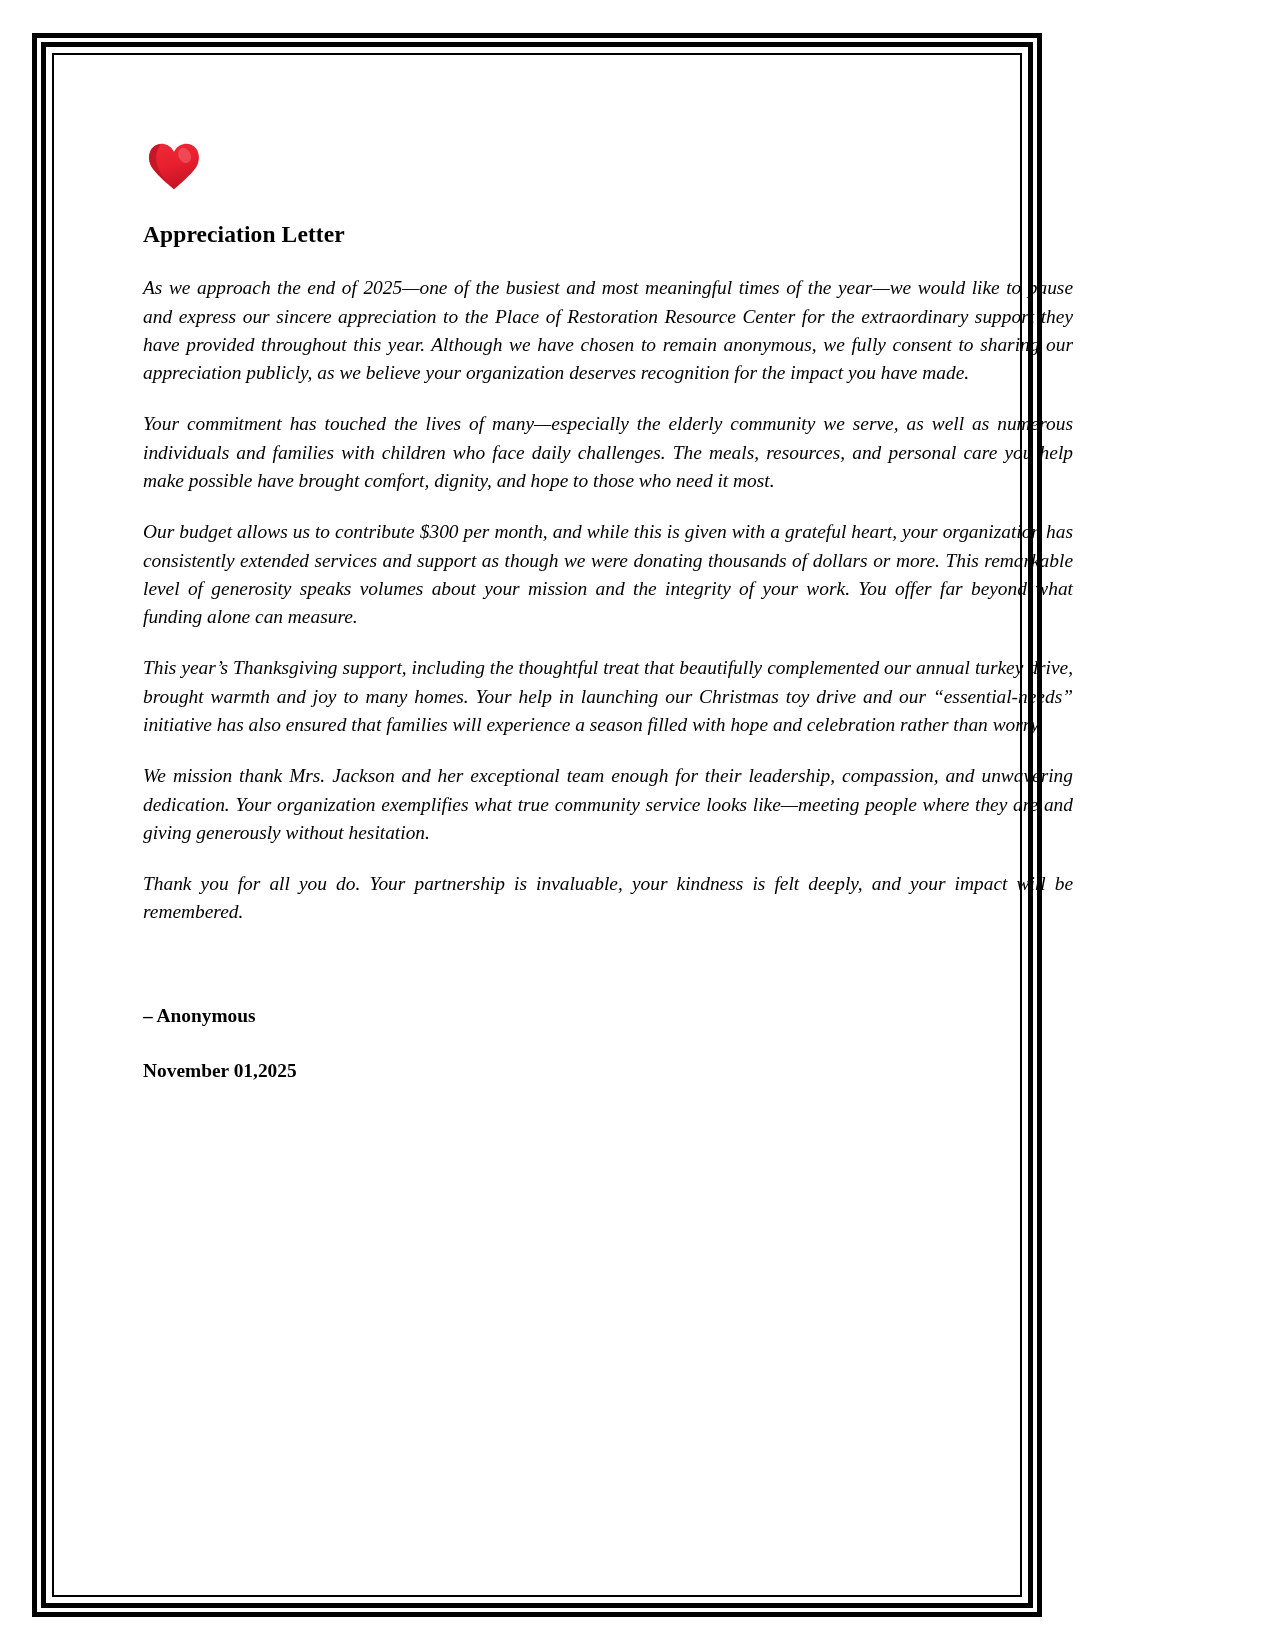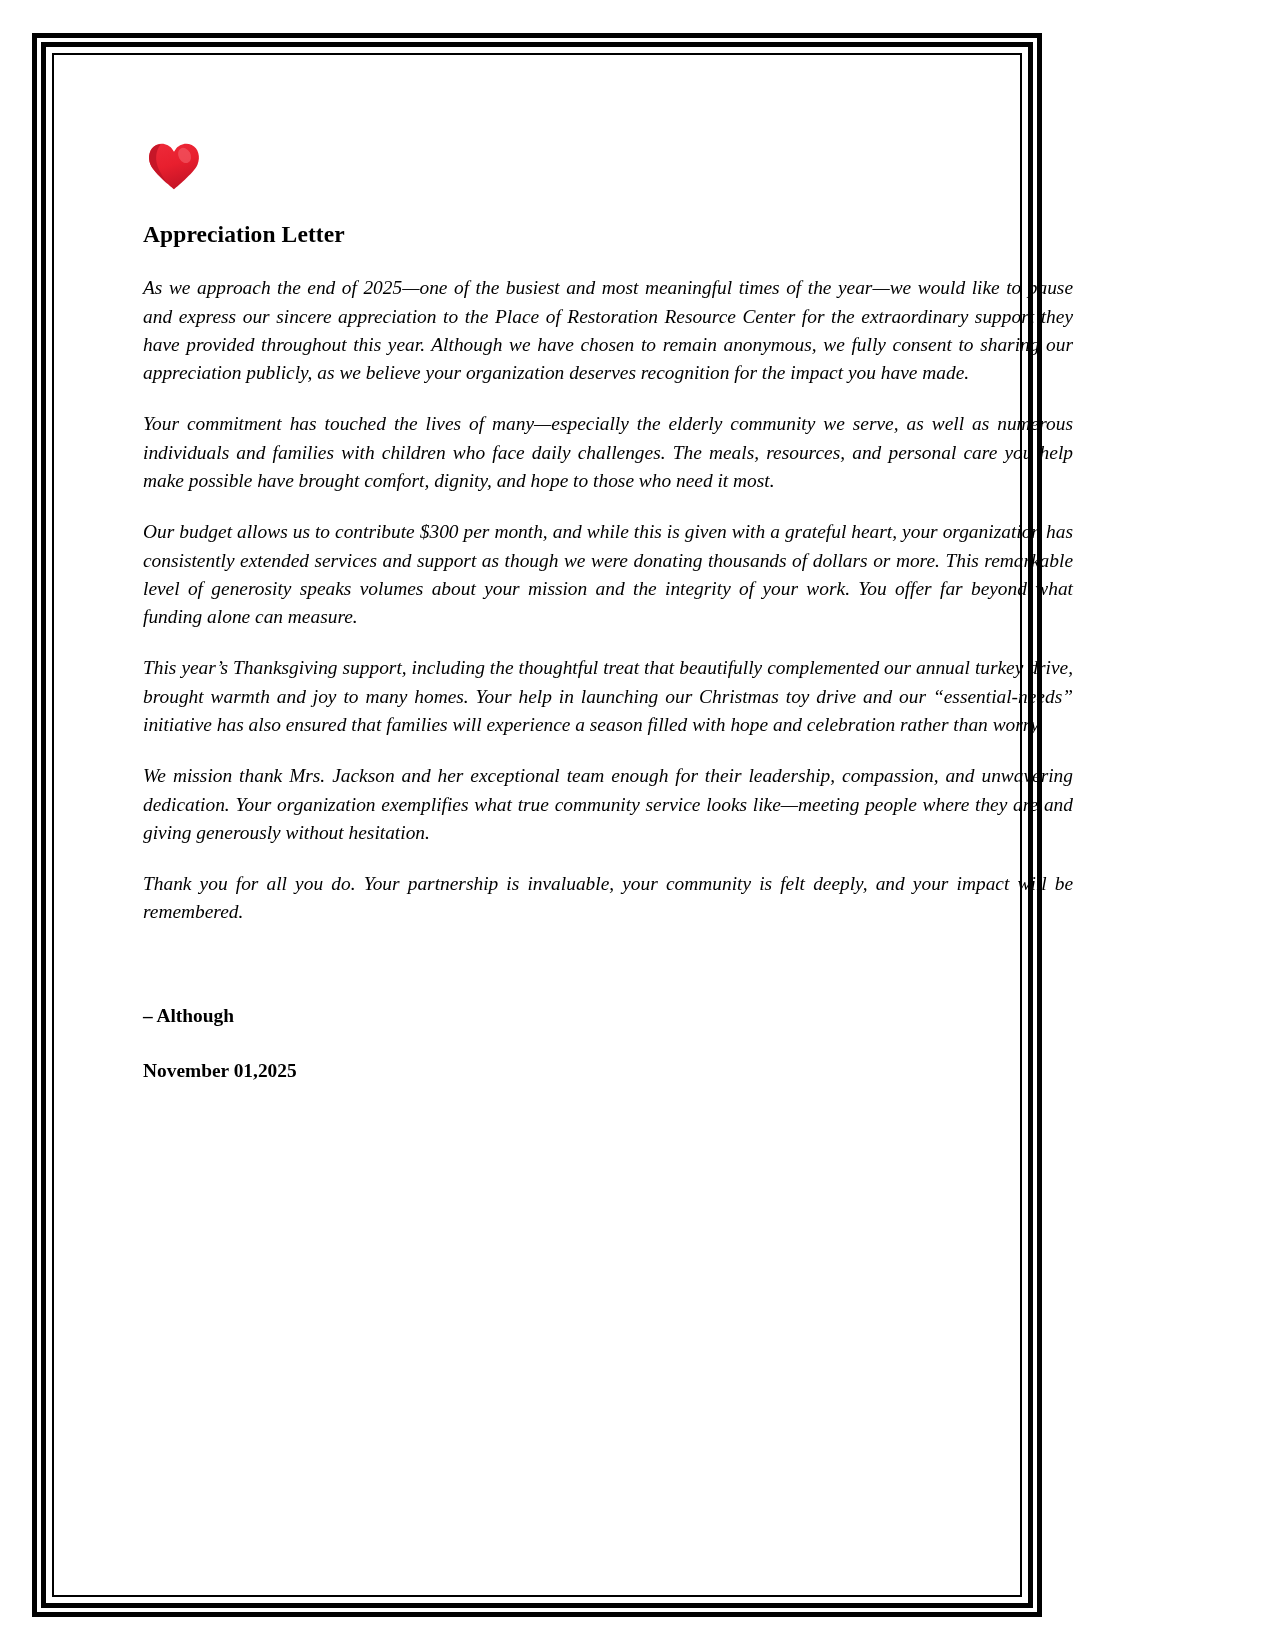--- a/index.html
+++ b/index.html
@@ -120,21 +120,21 @@
       <ellipse cx="44.5" cy="17.5" rx="7.2" ry="9.4" transform="rotate(-28 44.5 17.5)" fill="#f4606b" opacity="0.62"></ellipse>
     </svg>
 
     <h1 class="doc-title">Appreciation Letter</h1>
 
     <p class="para">As we approach the end of 2025—one of the busiest and most meaningful times of the year—we would like to pause and express our sincere appreciation to the Place of Restoration Resource Center for the extraordinary support they have provided throughout this year. Although we have chosen to remain anonymous, we fully consent to sharing our appreciation publicly, as we believe your organization deserves recognition for the impact you have made.</p>
     <p class="para">Your commitment has touched the lives of many—especially the elderly community we serve, as well as numerous individuals and families with children who face daily challenges. The meals, resources, and personal care you help make possible have brought comfort, dignity, and hope to those who need it most.</p>
     <p class="para">Our budget allows us to contribute $300 per month, and while this is given with a grateful heart, your organization has consistently extended services and support as though we were donating thousands of dollars or more. This remarkable level of generosity speaks volumes about your mission and the integrity of your work. You offer far beyond what funding alone can measure.</p>
     <p class="para">This year’s Thanksgiving support, including the thoughtful treat that beautifully complemented our annual turkey drive, brought warmth and joy to many homes. Your help in launching our Christmas toy drive and our “essential-needs” initiative has also ensured that families will experience a season filled with hope and celebration rather than worry.</p>
     <p class="para">We mission thank Mrs. Jackson and her exceptional team enough for their leadership, compassion, and unwavering dedication. Your organization exemplifies what true community service looks like—meeting people where they are and giving generously without hesitation.</p>
-    <p class="para">Thank you for all you do. Your partnership is invaluable, your community is felt deeply, and your impact will be remembered.</p>
+    <p class="para">Thank you for all you do. Your partnership is invaluable, your kindness is felt deeply, and your impact will be remembered.</p>
 
     <div class="signature-block">
-      <div class="sig-line">– Although</div>
+      <div class="sig-line">– Anonymous</div>
       <div class="sig-line">November 01,2025</div>
     </div>
 
   </div>
 </div>
 
 </body></html>

